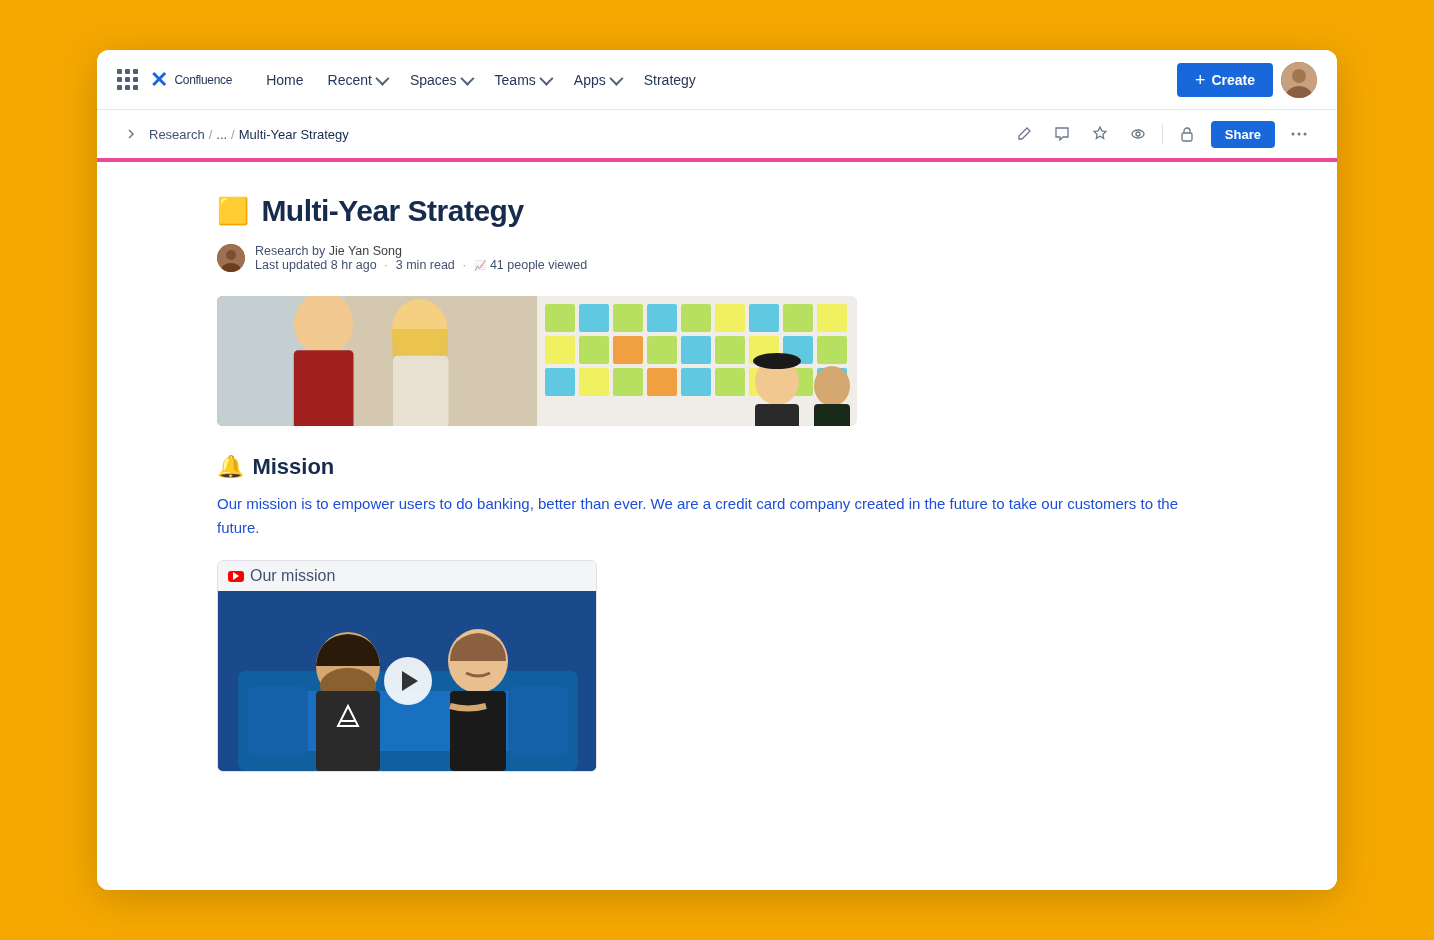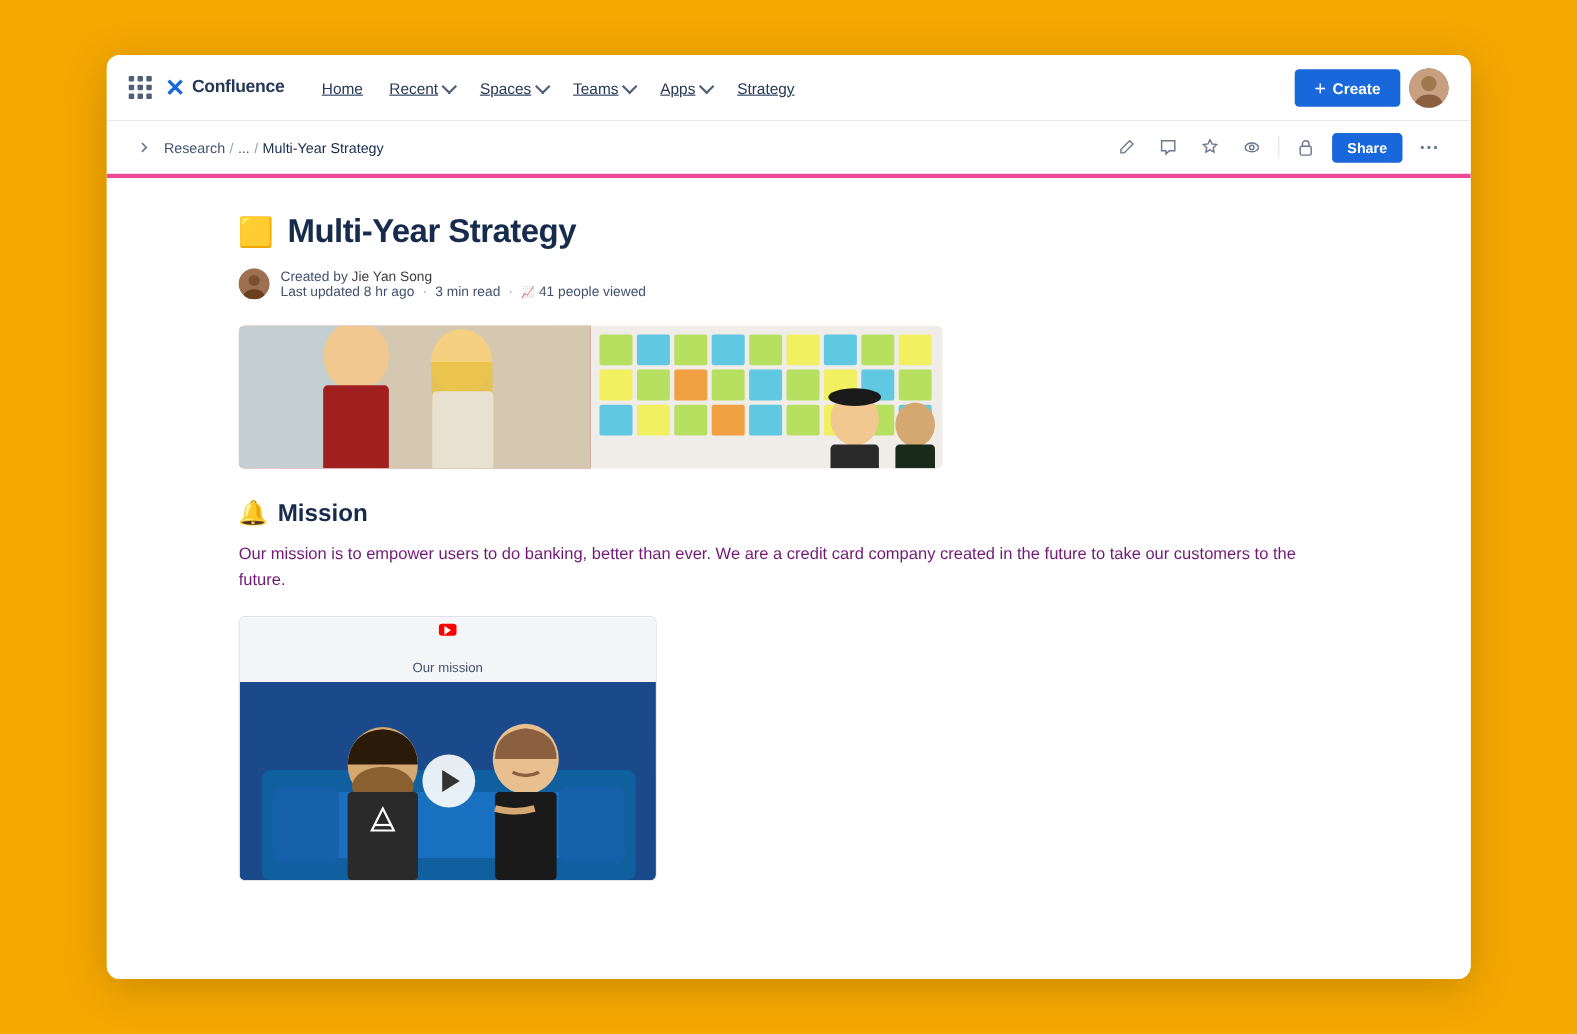--- a/index.html
+++ b/index.html
@@ -56,42 +56,41 @@
       margin-right: 16px;
       text-decoration: none;
     }
     .logo-x {
       color: #1868DB;
       font-size: 22px;
       font-weight: 900;
     }
     .logo-text {
       color: #253858;
-      font-size: 16px;
-      font-weight: 700;
+      font-size: 12px;
+      font-weight: 400;
       letter-spacing: -0.3px;
     }
     .nav-items {
       display: flex;
       align-items: center;
       gap: 4px;
       flex: 1;
     }
     .nav-item {
       display: flex;
       align-items: center;
       gap: 4px;
       padding: 8px 10px;
       color: #253858;
       font-size: 14px;
       font-weight: 500;
       cursor: pointer;
       border-radius: 4px;
       white-space: nowrap;
-      text-decoration: underline;
     }
     .nav-chevron {
       width: 10px;
       height: 10px;
       border-right: 2px solid #505F79;
       border-bottom: 2px solid #505F79;
       transform: rotate(45deg) translateY(-2px);
       display: inline-block;
     }
     .create-btn {
@@ -258,39 +257,38 @@
       align-items: center;
       gap: 8px;
       font-size: 22px;
       font-weight: 700;
       color: #172B4D;
       margin-bottom: 12px;
     }
     .section-emoji { font-size: 22px; }
     .section-text {
       font-size: 15px;
-      color: #701a75;
+      color: #1d4ed8;
       line-height: 1.6;
       margin-bottom: 20px;
     }
     .video-container {
       width: 380px;
       border-radius: 6px;
       overflow: hidden;
       border: 1px solid #DFE1E6;
     }
     .video-label {
       background: #f4f5f7;
       padding: 6px 10px;
-      font-size: 12px;
+      font-size: 16px;
       color: #42526E;
       display: flex;
       align-items: center;
-      gap: 22px;
-      flex-direction: column;
+      gap: 6px;
     }
     .yt-icon {
       width: 16px;
       height: 11px;
       background: #FF0000;
       border-radius: 3px;
       display: flex;
       align-items: center;
       justify-content: center;
     }
@@ -456,21 +454,21 @@
 
     <div class="author-row">
       <div class="author-avatar">
         <svg width="28" height="28" viewBox="0 0 28 28">
           <circle cx="14" cy="14" r="14" fill="#9C7050"></circle>
           <circle cx="14" cy="11" r="5" fill="#7A5030"></circle>
           <ellipse cx="14" cy="26" rx="10" ry="7" fill="#6A4020"></ellipse>
         </svg>
       </div>
       <div class="author-meta">
-        <span>Created by</span>
+        <span>Research by</span>
         <span class="author-name">Jie Yan Song</span>
         <br>
         <span>Last updated 8 hr ago</span>
         <span class="meta-sep">·</span>
         <span>3 min read</span>
         <span class="meta-sep">·</span>
         <span style="font-size:10px; color:#6B778C">📈</span>
         <span>41 people viewed</span>
       </div>
     </div>

